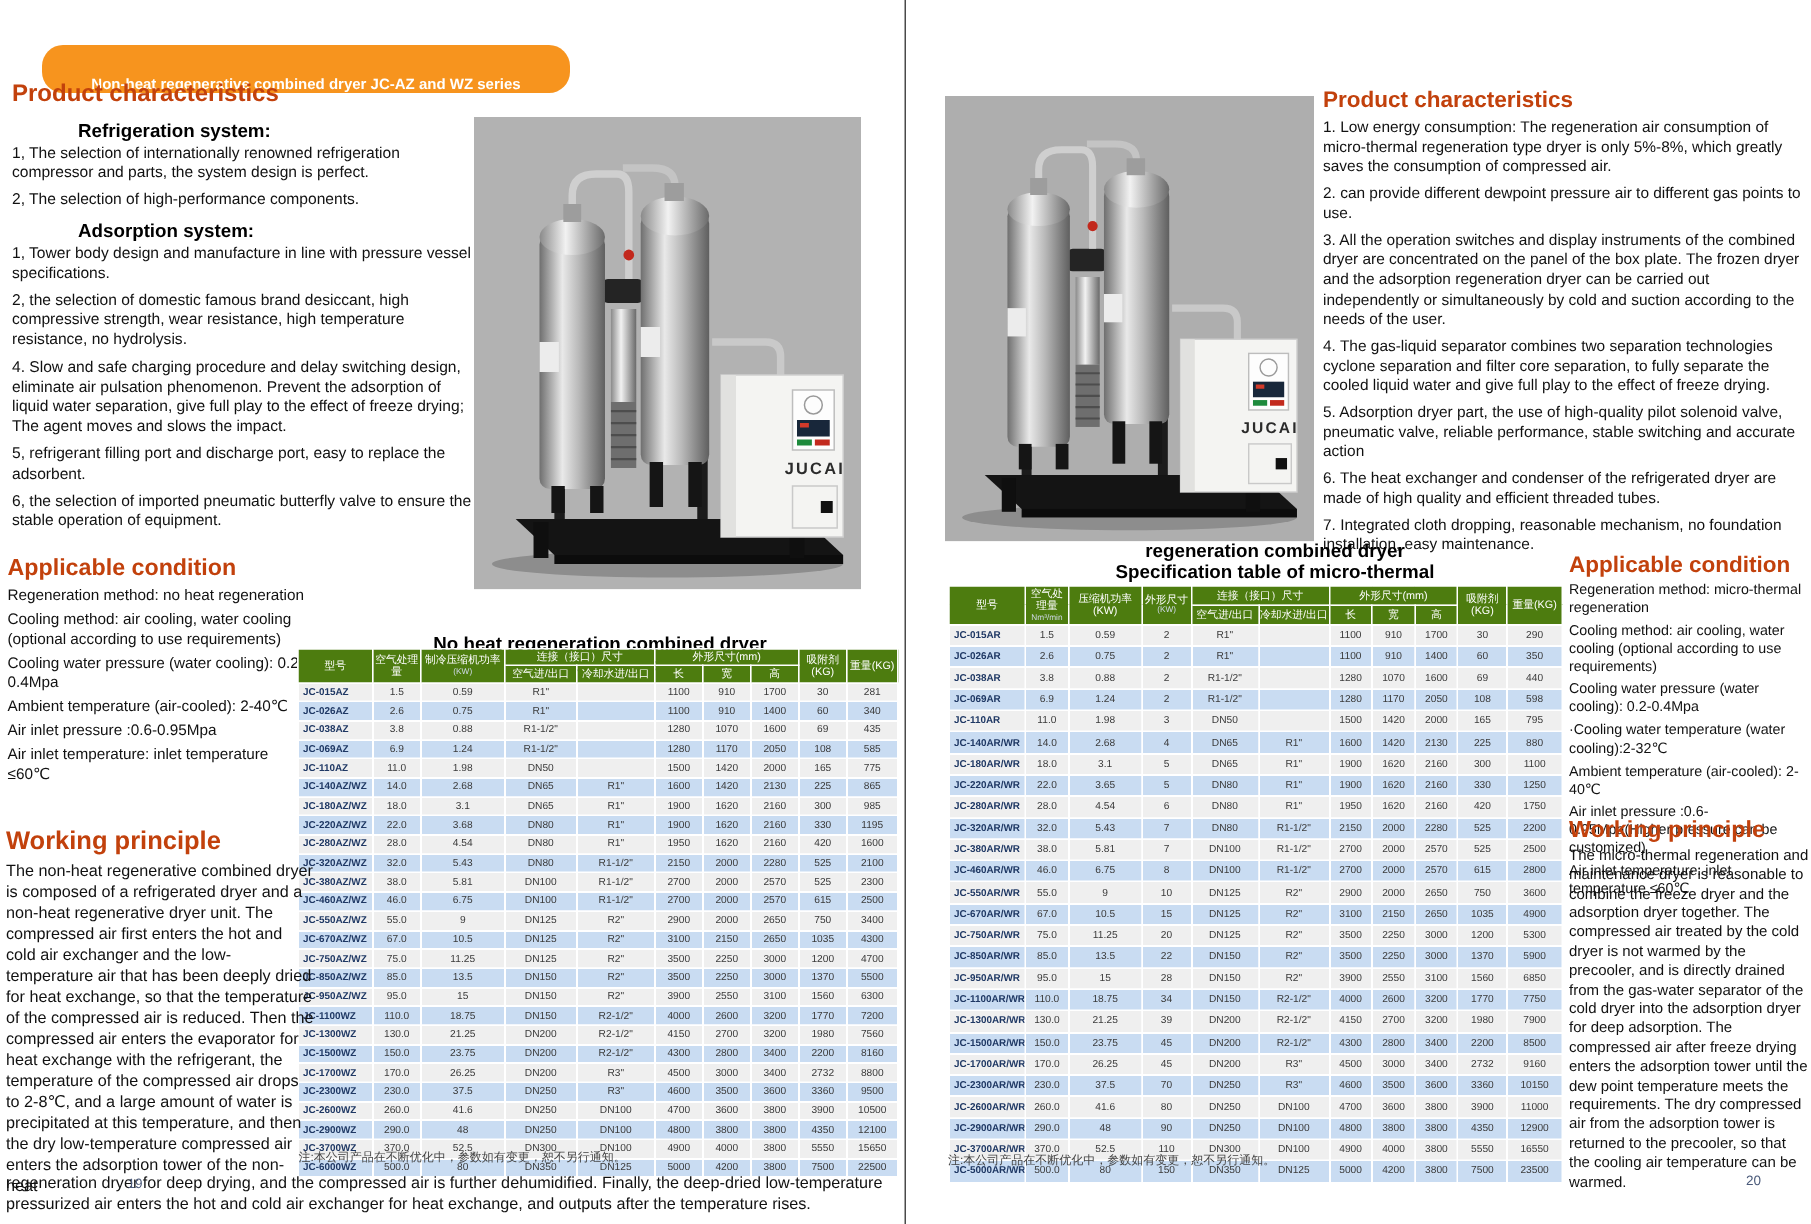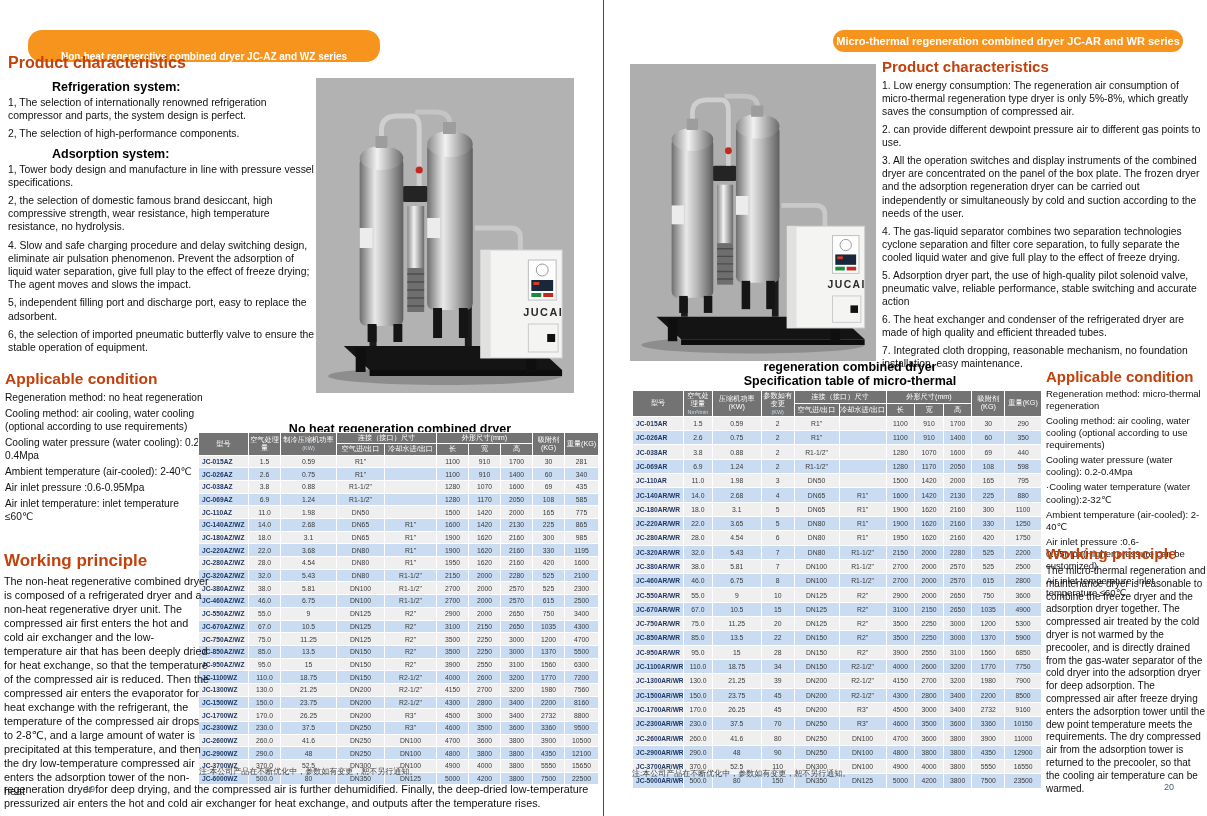--- a/index.html
+++ b/index.html
@@ -8,21 +8,21 @@
   .abs{position:absolute;}
   .banner{background:#F7941E;border-radius:14px;color:#fff;font-weight:bold;
           display:flex;align-items:center;justify-content:center;text-align:center;}
   .h1{font-weight:bold;font-size:16px;color:#c2410c;}
   .h2{font-weight:bold;font-size:12.5px;color:#000;margin:6px 0 2px 0;padding-left:44px;}
   .body-txt{font-size:10.4px;line-height:1.27;color:#111;}
   .body-txt .list-item{margin-bottom:5px;}
   .ac-txt .list-item{margin-bottom:3px;}
   .tbl-title{font-weight:bold;font-size:12.5px;text-align:center;line-height:1.15;color:#000;}
   table.spec{border-collapse:collapse;table-layout:fixed;width:100%;}
-  table.spec th{background:#737373;color:#fff;font-weight:normal;font-size:7.2px;
+  table.spec th{background:#4d7c0f;color:#fff;font-weight:normal;font-size:7.2px;
                 padding:1px 0;border:1px solid #fff;text-align:center;line-height:1.15;}
   table.spec .th-sub{font-size:5.5px;color:#cfd9e8;}
   table.spec td{font-size:6.8px;color:#3a3a3a;text-align:center;border:1px solid #fff;
                 padding:0;white-space:nowrap;overflow:hidden;}
   table.spec td.model{font-weight:bold;color:#1F3864;font-size:6.6px;text-align:left;padding-left:3px;}
   .tbl-left td{height:11.7px;}
   .tbl-right td{height:13.3px;}
   table.spec tbody tr:nth-child(odd){background:#EFEFEF;}
   table.spec tbody tr:nth-child(even){background:#C9DCF2;}
   .note{font-size:8px;color:#444;}
@@ -49,21 +49,21 @@
     <div class="h2">Refrigeration system:</div>
     <div class="body-txt">
         <div class="list-item">1, The selection of internationally renowned refrigeration compressor and parts, the system design is perfect.</div>
         <div class="list-item">2, The selection of high-performance components.</div>
       </div>
     <div class="h2">Adsorption system:</div>
     <div class="body-txt">
         <div class="list-item">1, Tower body design and manufacture in line with pressure vessel specifications.</div>
         <div class="list-item">2, the selection of domestic famous brand desiccant, high compressive strength, wear resistance, high temperature resistance, no hydrolysis.</div>
         <div class="list-item">4. Slow and safe charging procedure and delay switching design, eliminate air pulsation phenomenon. Prevent the adsorption of liquid water separation, give full play to the effect of freeze drying; The agent moves and slows the impact.</div>
-        <div class="list-item">5, independent filling port and discharge port, easy to replace the adsorbent.</div>
+        <div class="list-item">5, refrigerant filling port and discharge port, easy to replace the adsorbent.</div>
         <div class="list-item">6, the selection of imported pneumatic butterfly valve to ensure the stable operation of equipment.</div>
       </div>
   </div>
 
   <div class="abs machine-box" style="left:316px;top:78px;width:258px;height:315px;">
     <svg viewBox="0 0 260 315" preserveAspectRatio="none">
       <defs>
         <linearGradient id="cyl1" x1="0" y1="0" x2="1" y2="0">
           <stop offset="0" stop-color="#6f6f6f"></stop>
             <stop offset="0.35" stop-color="#e9e9e9"></stop>
@@ -501,23 +501,20 @@
 
   <div class="abs" style="left:4px;top:551px;width:206px;">
     <div class="h1" style="font-size:17px;margin-bottom:3px;">Working principle</div>
     <div class="wp-txt">The non-heat regenerative combined dryer is composed of a refrigerated dryer and a non-heat regenerative dryer unit. The compressed air first enters the hot and cold air exchanger and the low-temperature air that has been deeply dried for heat exchange, so that the temperature of the compressed air is reduced. Then the compressed air enters the evaporator for heat exchange with the refrigerant, the temperature of the compressed air drops to 2-8℃, and a large amount of water is precipitated at this temperature, and then the dry low-temperature compressed air enters the adsorption tower of the non-heat</div>
   </div>
 
   <div class="abs wp-txt" style="left:4px;top:782px;width:597px;">regeneration dryer for deep drying, and the compressed air is further dehumidified. Finally, the deep-dried low-temperature pressurized air enters the hot and cold air exchanger for heat exchange, and outputs after the temperature rises.</div>
 
   <div class="abs pagenum" style="left:85px;top:784px;">19</div>
 
-  <div class="abs banner" style="left:833px;top:30px;width:350px;height:22px;font-size:11px;">
-    <span>Micro-thermal regeneration combined dryer JC-AR and WR series</span>
-  </div>
 
   <div class="abs machine-box" style="left:630px;top:64px;width:246px;height:297px;">
     <svg viewBox="0 0 260 315" preserveAspectRatio="none">
       <rect x="0" y="0" width="260" height="315" fill="#aeaeae"></rect>
       <ellipse cx="130" cy="298" rx="118" ry="9" fill="#8d8d8d"></ellipse>
       <polygon points="28,268 222,268 248,292 54,292" fill="#141414"></polygon>
       <rect x="54" y="292" width="194" height="6" fill="#0c0c0c"></rect>
       <rect x="40" y="270" width="10" height="24" fill="#0f0f0f"></rect>
         <rect x="212" y="270" width="10" height="24" fill="#0f0f0f"></rect>
       <rect x="54" y="178" width="7" height="90" fill="#1b1b1b"></rect>
@@ -594,21 +591,21 @@
             <div>型号</div>
           </th>
           <th rowspan="2">
             <div>空气处理量</div>
             <div class="th-sub">Nm³/min</div>
           </th>
           <th rowspan="2">
             <div>压缩机功率(KW)</div>
           </th>
           <th rowspan="2">
-            <div>参数如有变更</div>
+            <div>外形尺寸</div>
             <div class="th-sub">(KW)</div>
           </th>
           <th colspan="2">
             <div>连接（接口）尺寸</div>
           </th>
           <th colspan="3">
             <div>外形尺寸(mm)</div>
           </th>
           <th rowspan="2">
             <div>吸附剂(KG)</div>

